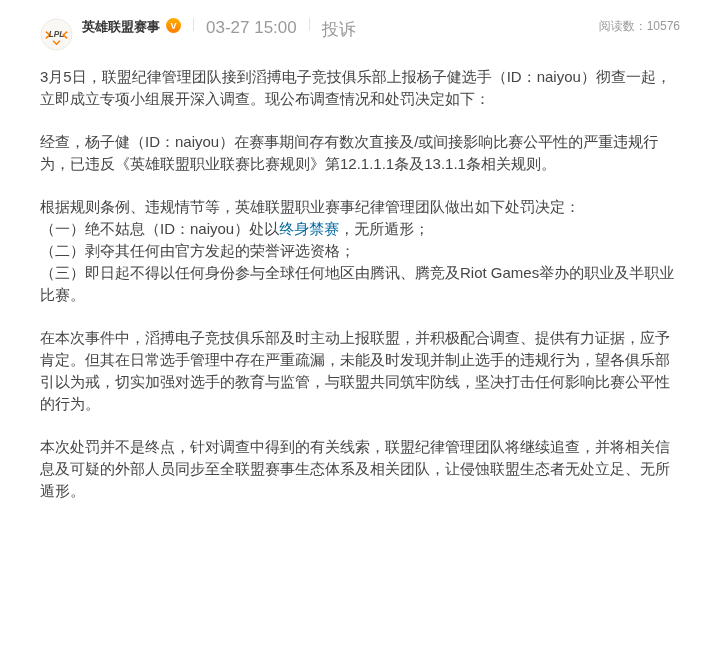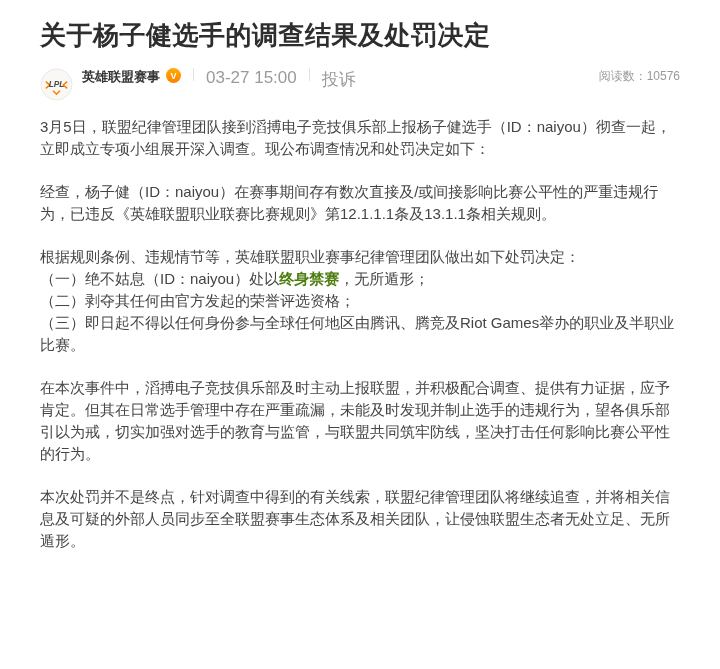--- a/index.html
+++ b/index.html
@@ -76,28 +76,27 @@
   }
   .article-body {
     margin-top: 10px;
     font-size: 15px;
     line-height: 22px;
     color: #454545;
   }
   .article-body p { margin-bottom: 21px; }
   .article-body p.tight { margin-bottom: 0; }
   .article-body p.block-end { margin-bottom: 21px; }
-  .bold-inline { font-weight: 700; color: #4d7c0f; }
+  .bold-inline { font-weight: 400; color: #0369a1; }
 </style>
 </head>
 <body>
 
 <div class="page">
 
-  <h1 class="article-title">关于杨子健选手的调查结果及处罚决定</h1>
 
   <div class="author-row">
     <svg class="avatar" viewBox="0 0 34 34" xmlns="http://www.w3.org/2000/svg">
       <circle cx="17" cy="17" r="16" fill="#faf8f5" stroke="#ebe7e1" stroke-width="1"></circle>
       <path d="M6 14 L10 17.5 L6 21" stroke="#ff7e00" stroke-width="1.6" fill="none"></path>
       <path d="M28 14 L24 17.5 L28 21" stroke="#ff7e00" stroke-width="1.6" fill="none"></path>
       <path d="M13.5 23.5 L17 27 L20.5 23.5" stroke="#ff7e00" stroke-width="1.6" fill="none"></path>
       <text x="17" y="20" text-anchor="middle" font-size="8.5" font-weight="bold" font-style="italic" fill="#4a4a4a">LPL</text>
     </svg>
     <span class="author-name">英雄联盟赛事</span>

